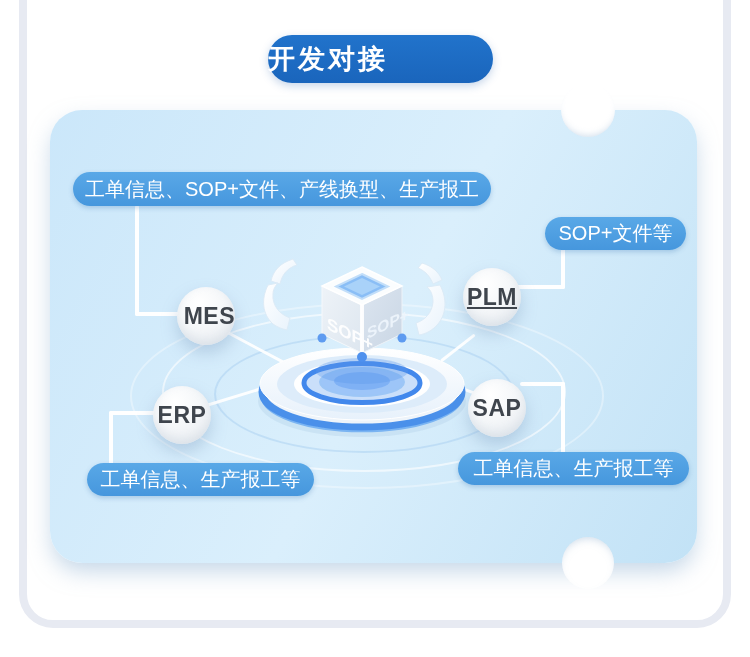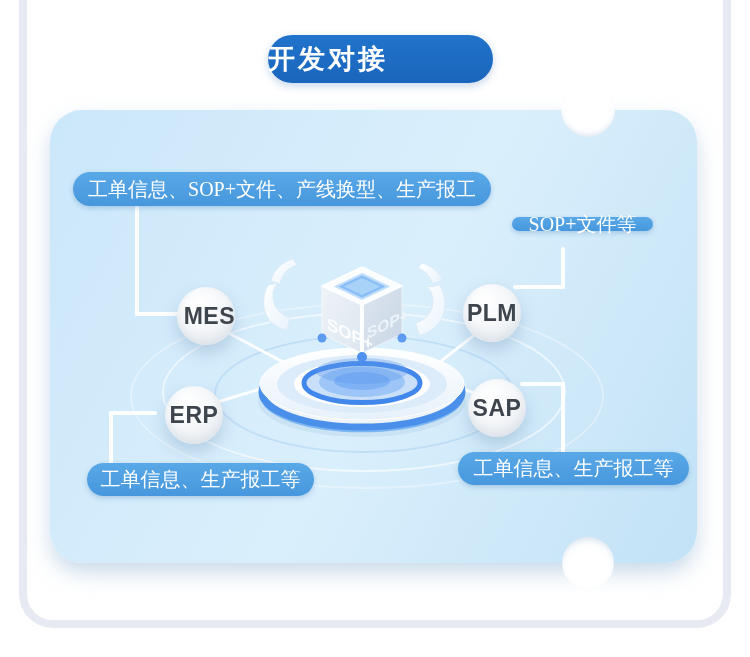--- a/index.html
+++ b/index.html
@@ -57,33 +57,33 @@
   .d-sap{left:443px;top:380px;width:37px;transform:rotate(20deg);}
   
   .node{
     width:58px;height:58px;border-radius:50%;z-index:5;
     background:radial-gradient(circle at 38% 28%,#ffffff 0%,#f5f7f9 45%,#e1e6ec 100%);
     box-shadow:0 8px 16px rgba(125,155,190,.38),inset 0 -4px 8px rgba(195,205,218,.35);
     display:flex;align-items:center;justify-content:center;
     color:#3f454d;font-weight:700;font-size:23px;letter-spacing:.5px;
   }
   .node-mes{left:177px;top:287px;justify-content:flex-end;}
-  .node-plm{left:463px;top:284px;}
-  .node-erp{left:153px;top:386px;margin-left:12px;}
+  .node-plm{left:463px;top:268px;text-decoration:underline;}
+  .node-erp{left:153px;top:386px;}
   .node-sap{left:468px;top:379px;}
   
   .info-pill{
     border-radius:999px;z-index:6;
     background:linear-gradient(180deg,#59a8e7,#4697dd);
     box-shadow:0 2px 5px rgba(60,120,180,.3);
     display:flex;align-items:center;justify-content:center;
     color:#ffffff;font-size:20px;font-weight:500;white-space:nowrap;
   }
-  .pill-mes{left:73px;top:172px;width:418px;height:34px;font-family:Liberation Serif, serif;}
-  .pill-plm{left:512px;top:217px;width:141px;height:14px;font-family:Liberation Serif, serif;}
+  .pill-mes{left:73px;top:172px;width:418px;height:34px;}
+  .pill-plm{left:545px;top:217px;width:141px;height:33px;}
   .pill-erp{left:87px;top:463px;width:227px;height:33px;}
   .pill-sap{left:458px;top:452px;width:231px;height:33px;}
   
   .center-svg{left:235px;top:243px;z-index:4;}
 </style>
 </head>
 <body>
 
 <div class="abs page-frame"></div>
 

